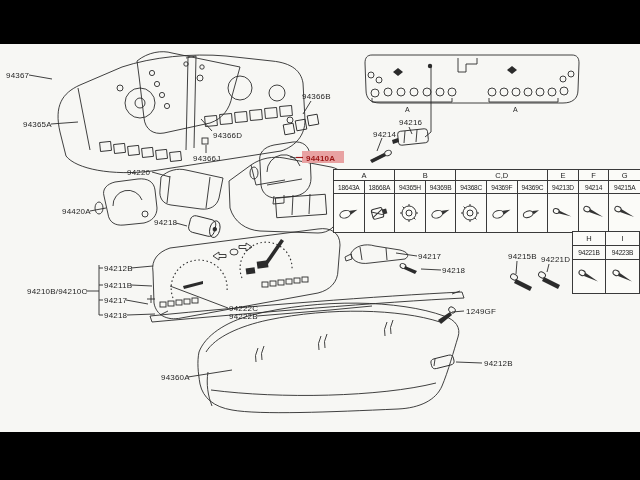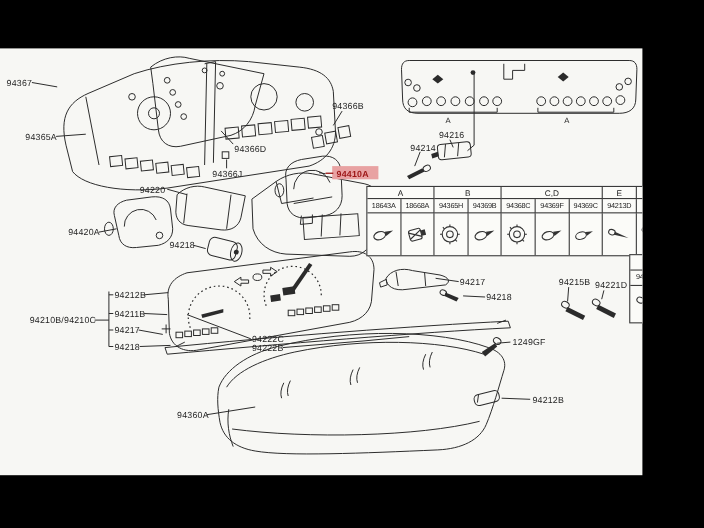--- a/index.html
+++ b/index.html
@@ -1,16 +1,16 @@
 <!DOCTYPE html>
 <html><head>
 <meta charset="utf-8">
 <style>
   html,body{margin:0;padding:0;background:#000;}
-  #stage{position:relative;width:584px;height:480px;background:#000;overflow:hidden;
+  #stage{position:relative;width:640px;height:480px;background:#000;overflow:hidden;
          font-family:"Liberation Sans",sans-serif;}
   #canvas{position:absolute;left:0;top:44px;width:640px;height:388px;background:#f7f7f4;}
   svg{position:absolute;left:0;top:0;}
   svg text{font-family:"Liberation Sans",sans-serif;font-size:8px;fill:#1f1f1f;letter-spacing:.2px;}
   svg text.small{font-size:7px;}
   .ln{stroke:#2b2b2b;stroke-width:.9;fill:none;}
   .fl{fill:#2b2b2b;}
   .dots{stroke:#2b2b2b;stroke-width:1.1;fill:none;stroke-dasharray:1.5 2.6;}
   .hl-bg{fill:#e8a2a2;}
   .hl-tx{fill:#9c1616;font-size:8px;font-weight:bold;}

